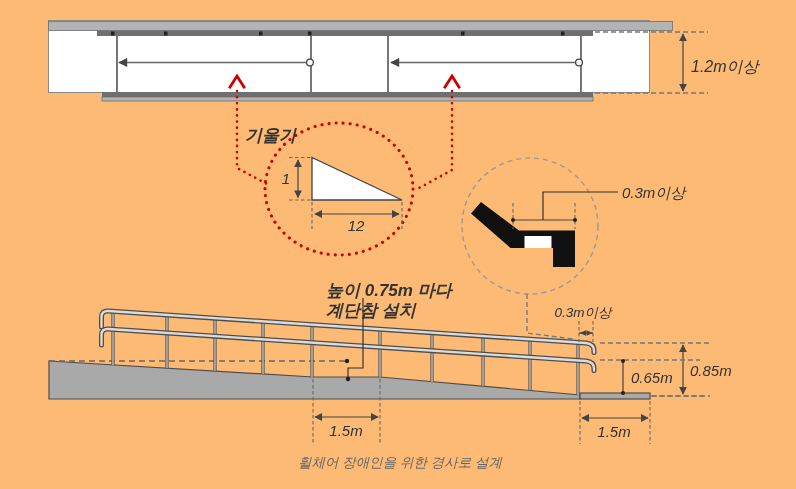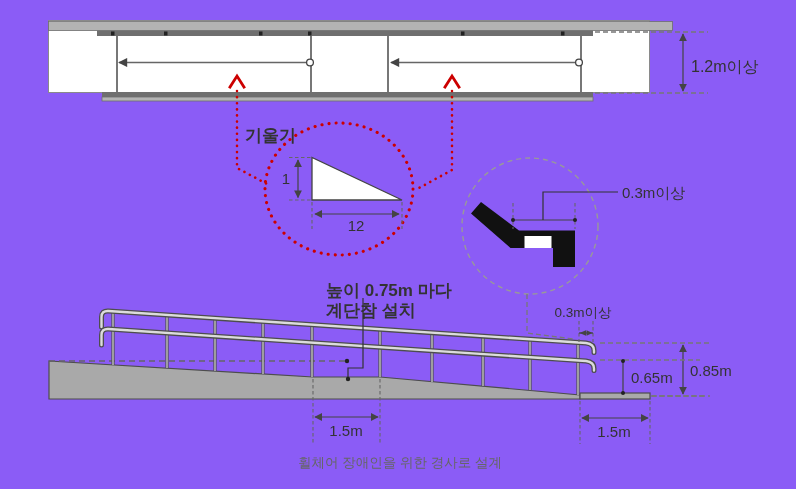--- a/index.html
+++ b/index.html
@@ -1,16 +1,16 @@
 <!DOCTYPE html>
 <html><head>
 <meta charset="utf-8">
 <style>
   html,body{margin:0;padding:0;background:#fff;}
-  .stage{position:relative;width:796px;height:489px;background:#8b5cf6;overflow:hidden;}
+  .stage{position:relative;width:796px;height:489px;background:#fdba74;overflow:hidden;font-style:italic;}
   svg{display:block;}
   
   .box{fill:#ffffff;stroke:#8a8a8a;stroke-width:1;}
   .bar-light{fill:#b3b3b3;stroke:#6e6e6e;stroke-width:0.8;}
   .bar-dark{fill:#6f6f6f;}
   .pv-line{stroke:#555;stroke-width:1.6;}
   .arrow-line{stroke:#666;stroke-width:1.4;}
   .dim{stroke:#444;stroke-width:1.2;fill:none;}
   .dash{stroke:#777;stroke-width:1.3;stroke-dasharray:5 3;fill:none;}
   .dashsm{stroke:#666;stroke-width:1.1;stroke-dasharray:3.5 2.5;fill:none;}

